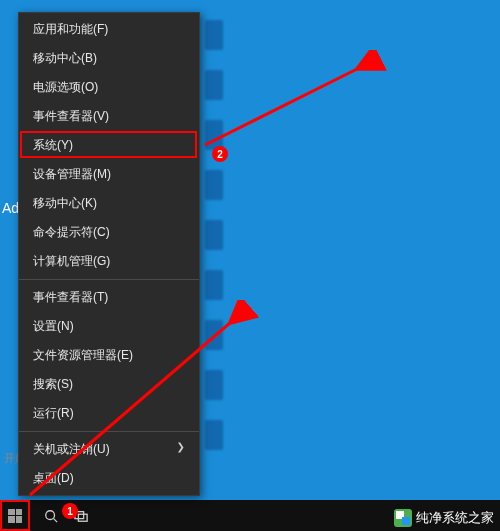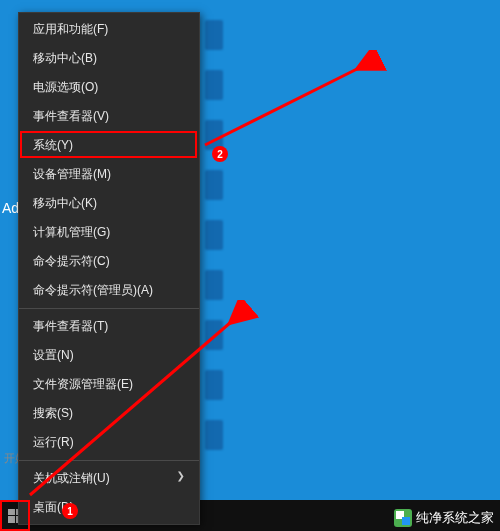--- a/index.html
+++ b/index.html
@@ -218,27 +218,24 @@
     <div class="menu-item">
         <span>系统(Y)</span>
       </div>
     <div class="menu-item">
         <span>设备管理器(M)</span>
       </div>
     <div class="menu-item">
         <span>移动中心(K)</span>
       </div>
     <div class="menu-item">
+        <span>命令提示符(C)</span>
+      </div>
+    <div class="menu-item">
         <span>计算机管理(G)</span>
-      </div>
-    <div class="menu-item">
-        <span>命令提示符(C)</span>
-      </div>
-    <div class="menu-item">
-        <span>命令提示符(管理员)(A)</span>
       </div>
     <div class="menu-sep"></div>
     <div class="menu-item">
         <span>事件查看器(T)</span>
       </div>
     <div class="menu-item">
         <span>设置(N)</span>
       </div>
     <div class="menu-item">
         <span>文件资源管理器(E)</span>

